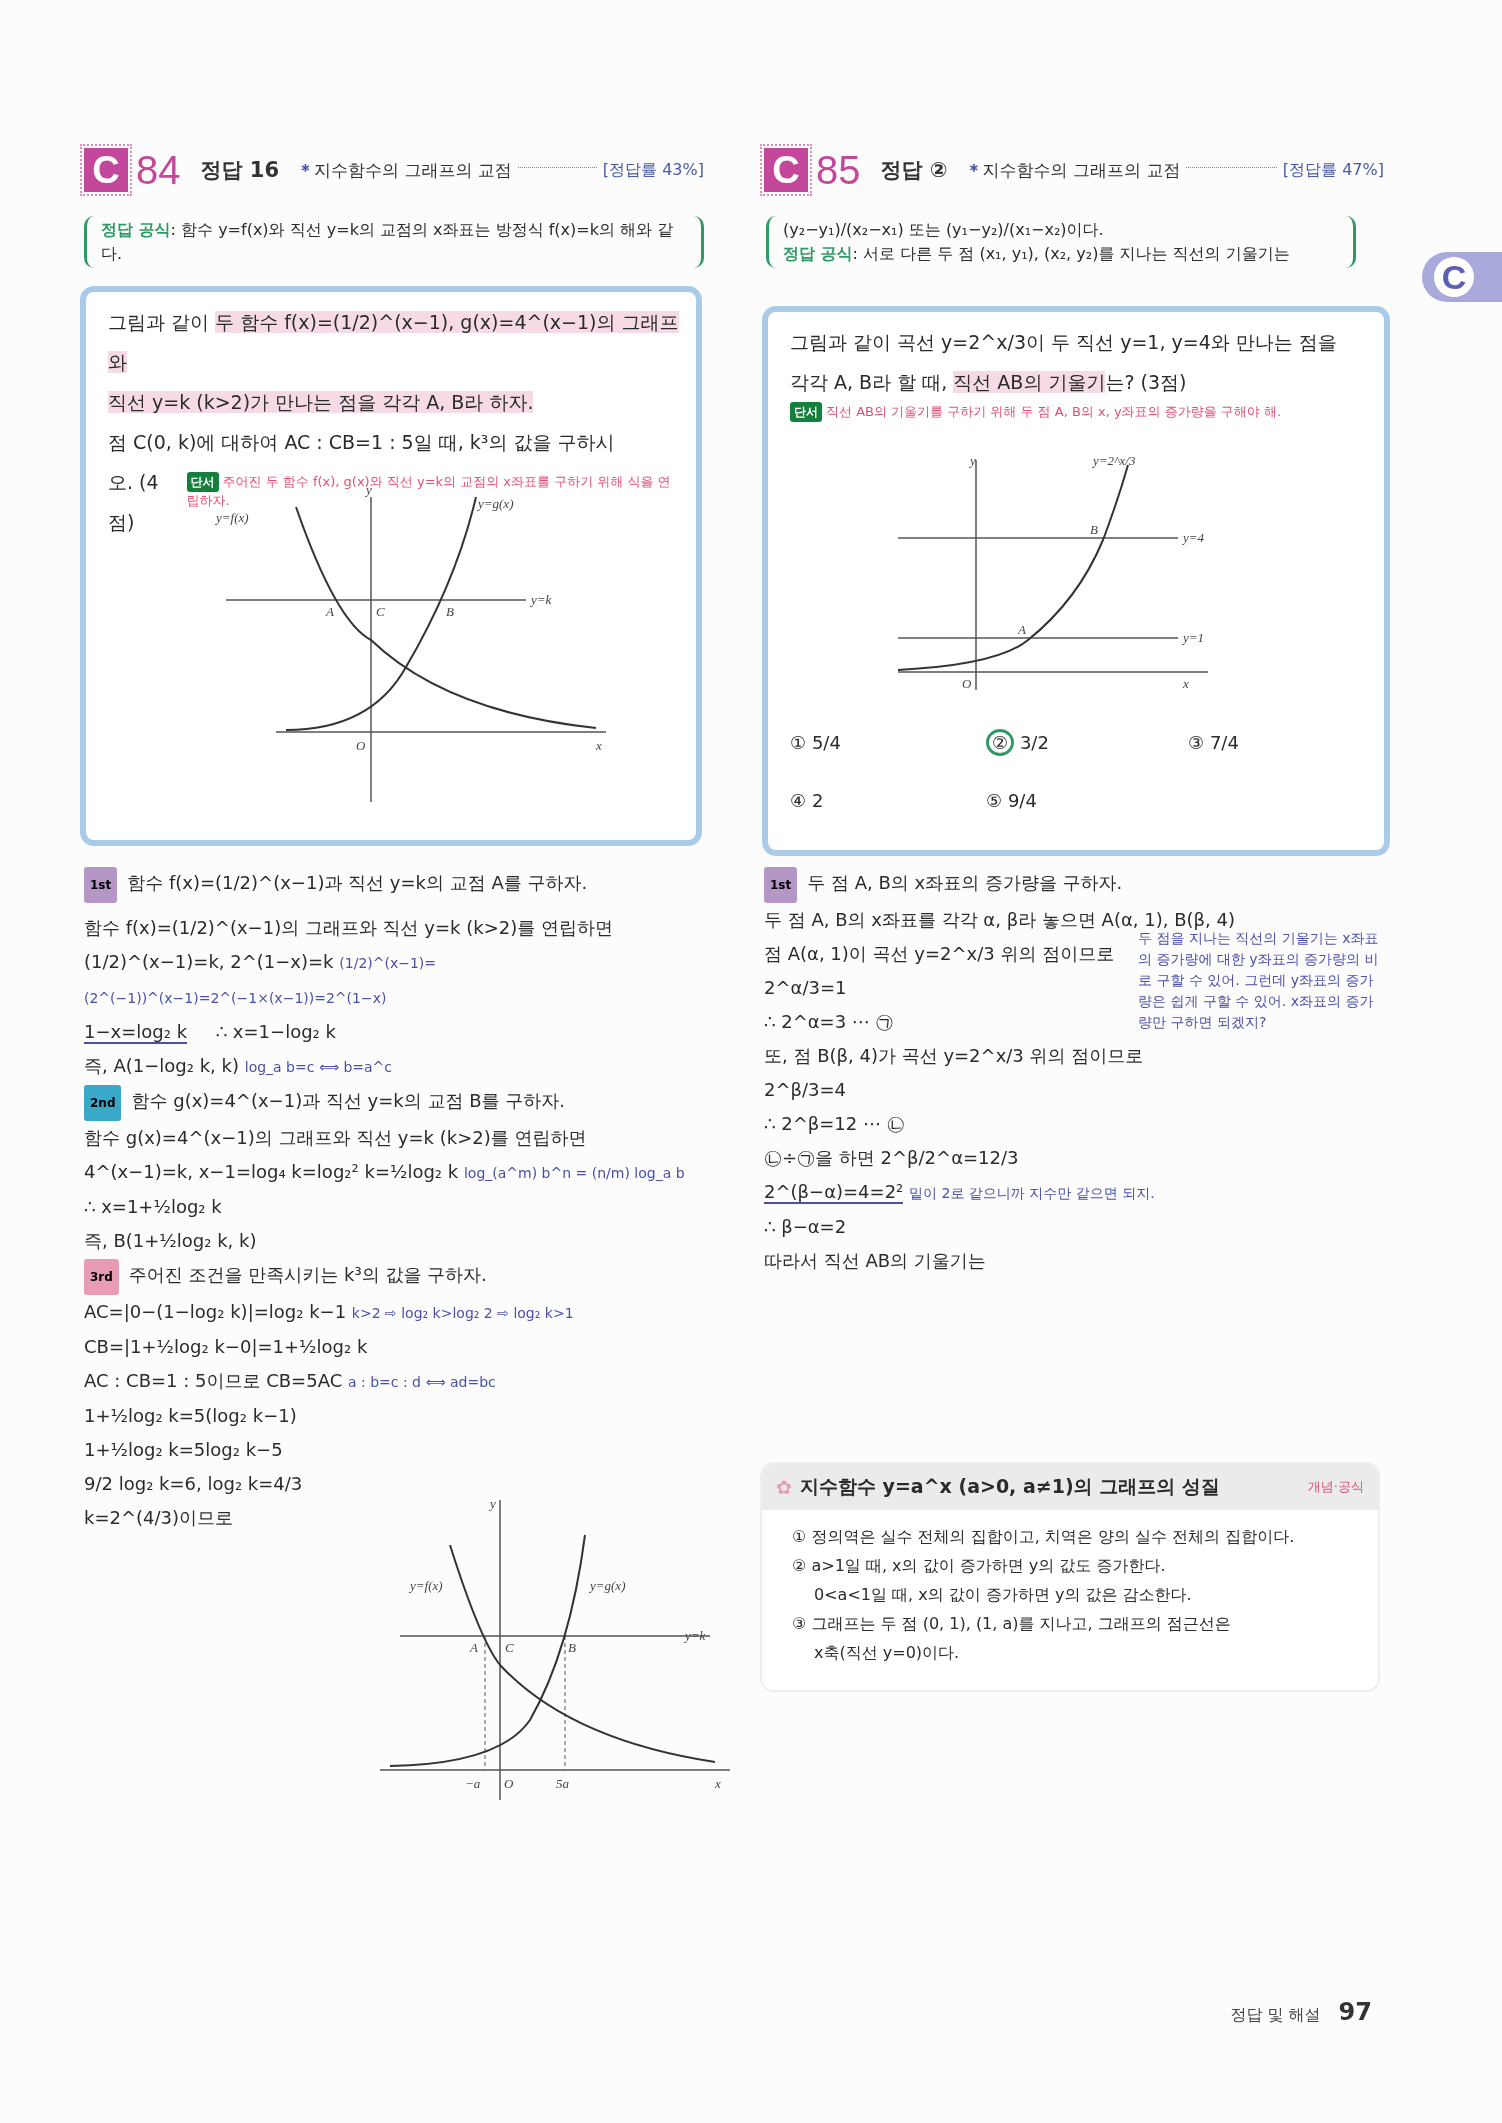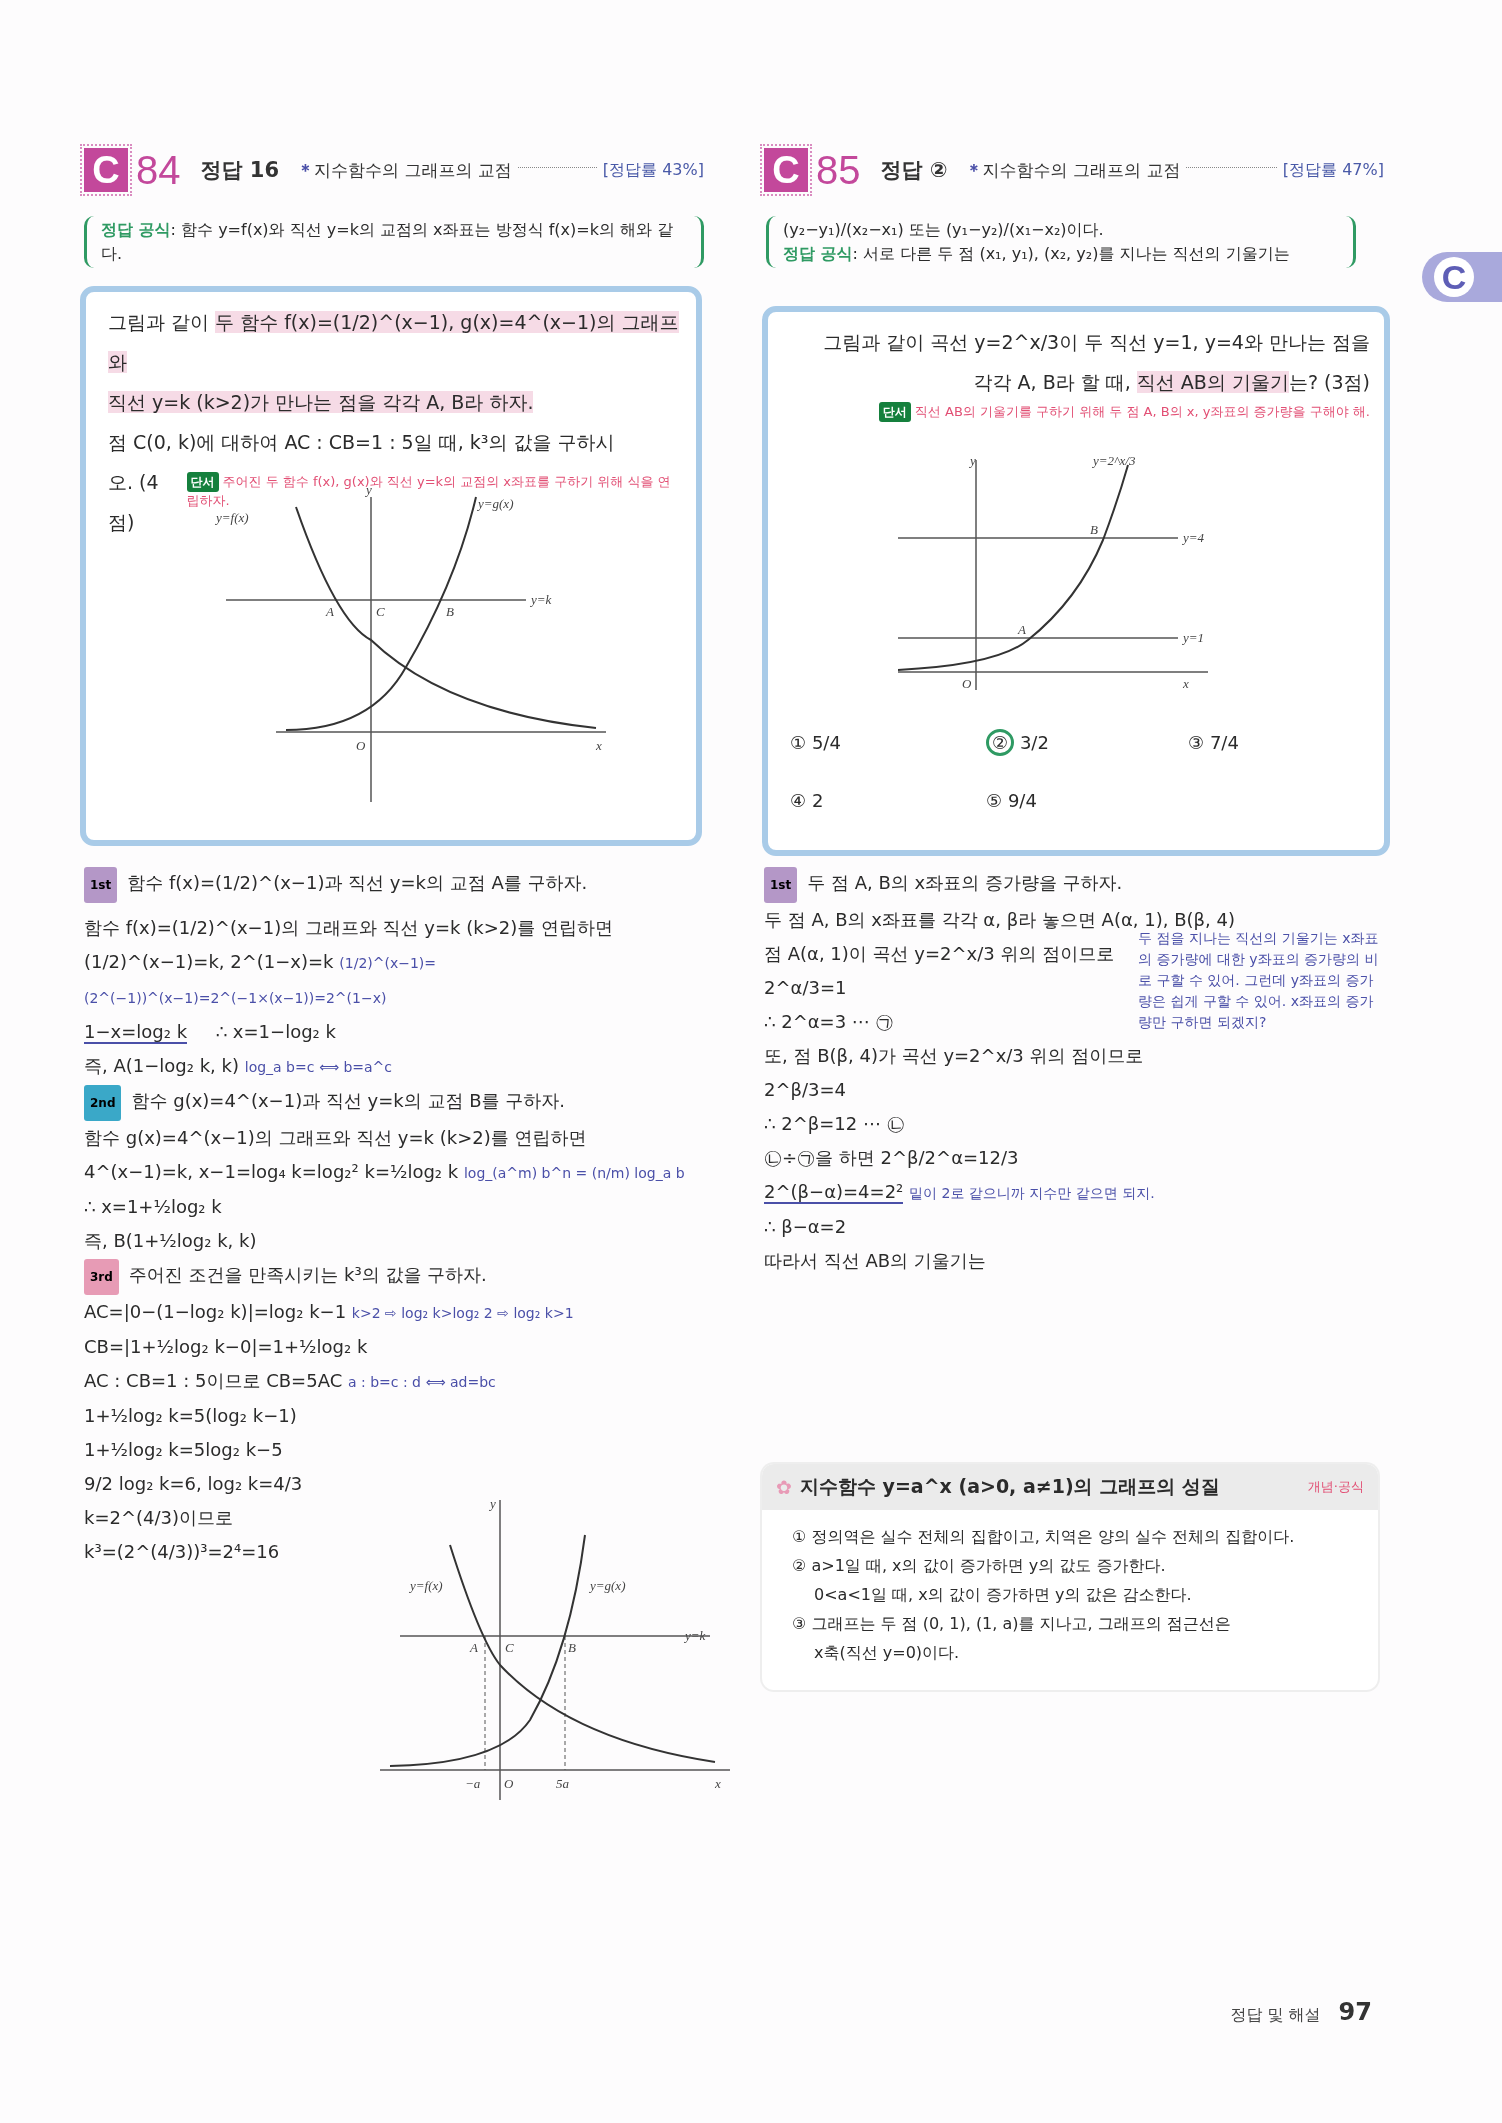--- a/index.html
+++ b/index.html
@@ -109,21 +109,20 @@
   <div>∴ x=1+½log₂ k</div>
   <div>즉, B(1+½log₂ k, k)</div>
   <div><span class="step s3">3rd</span><span>주어진 조건을 만족시키는 k³의 값을 구하자.</span></div>
   <div><span>AC=|0−(1−log₂ k)|=log₂ k−1</span> <span class="note">k&gt;2 ⇨ log₂ k&gt;log₂ 2 ⇨ log₂ k&gt;1</span></div>
   <div>CB=|1+½log₂ k−0|=1+½log₂ k</div>
   <div><span>AC : CB=1 : 5이므로 CB=5AC</span> <span class="note">a : b=c : d ⟺ ad=bc</span></div>
   <div>1+½log₂ k=5(log₂ k−1)</div>
   <div>1+½log₂ k=5log₂ k−5</div>
   <div>9/2 log₂ k=6, log₂ k=4/3</div>
   <div>k=2^(4/3)이므로</div>
-  <div>k³=(2^(4/3))³=2⁴=16</div>
 </div>
 
 <svg class="abs" style="left:370px;top:1490px;" width="360" height="320">
   <line x1="10" y1="280" x2="360" y2="280" stroke="#555" stroke-width="1.5"></line>
   <line x1="130" y1="10" x2="130" y2="310" stroke="#555" stroke-width="1.5"></line>
   <line x1="30" y1="146" x2="340" y2="146" stroke="#555" stroke-width="1.5"></line>
   <line x1="115" y1="146" x2="115" y2="280" stroke="#555" stroke-dasharray="4,3"></line>
   <line x1="195" y1="146" x2="195" y2="280" stroke="#555" stroke-dasharray="4,3"></line>
   <path d="M80 55 Q110 150 130 175 Q200 250 345 272" fill="none" stroke="#333" stroke-width="2"></path>
   <path d="M20 276 Q130 274 160 230 Q200 160 215 45" fill="none" stroke="#333" stroke-width="2"></path>
@@ -148,21 +147,21 @@
   <div class="dots"></div>
   <div class="rate">[정답률 47%]</div>
 </div>
 
 <div class="formula" style="left:766px;top:216px;width:556px;">
   <div>(y₂−y₁)/(x₂−x₁) 또는 (y₁−y₂)/(x₁−x₂)이다.</div>
   <div><span class="lab">정답 공식</span><span>: 서로 다른 두 점 (x₁, y₁), (x₂, y₂)를 지나는 직선의 기울기는</span></div>
 </div>
 
 <div class="pbox" style="left:762px;top:306px;width:616px;height:538px;">
-  <div class="ptext" style="left:22px;top:10px;width:580px;text-align:right;">
+  <div class="ptext" style="left:22px;top:10px;width:580px;">
     <div>그림과 같이 곡선 y=2^x/3이 두 직선 y=1, y=4와 만나는 점을</div>
     <div><span>각각 A, B라 할 때, </span><span class="hl">직선 AB의 기울기</span><span>는? (3점)</span></div>
     <div class="hint" style="line-height:18px;"><span class="hint-tag">단서</span><span>직선 AB의 기울기를 구하기 위해 두 점 A, B의 x, y좌표의 증가량을 구해야 해.</span></div>
   </div>
   <svg class="abs" style="left:110px;top:128px;" width="400" height="250">
     <line x1="20" y1="232" x2="330" y2="232" stroke="#555" stroke-width="1.5"></line>
     <line x1="98" y1="20" x2="98" y2="250" stroke="#555" stroke-width="1.5"></line>
     <line x1="20" y1="98" x2="300" y2="98" stroke="#555" stroke-width="1.5"></line>
     <line x1="20" y1="198" x2="300" y2="198" stroke="#555" stroke-width="1.5"></line>
     <path d="M20 230 Q120 225 150 200 Q200 160 225 100 Q240 60 250 25" fill="none" stroke="#333" stroke-width="2"></path>

